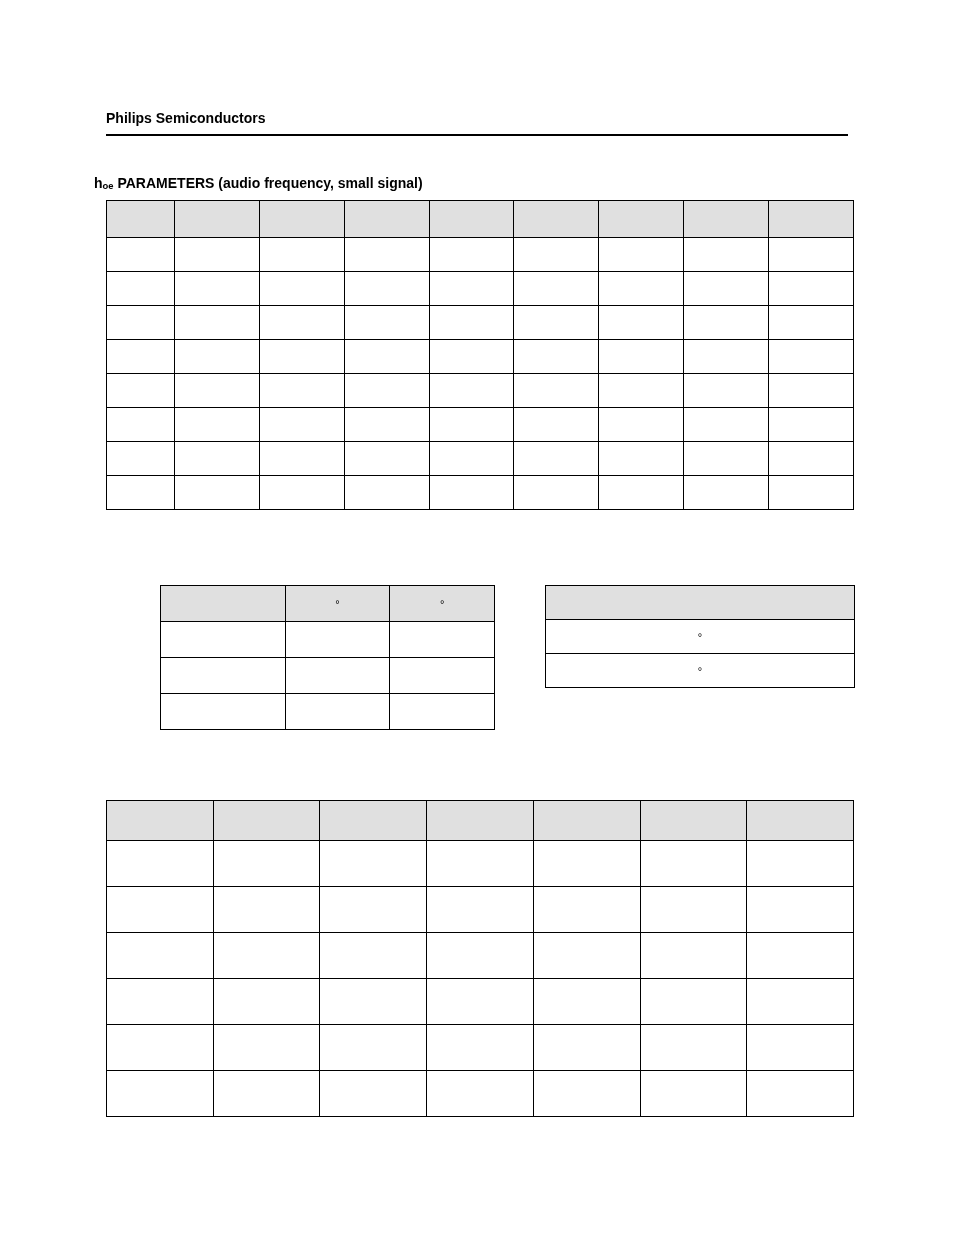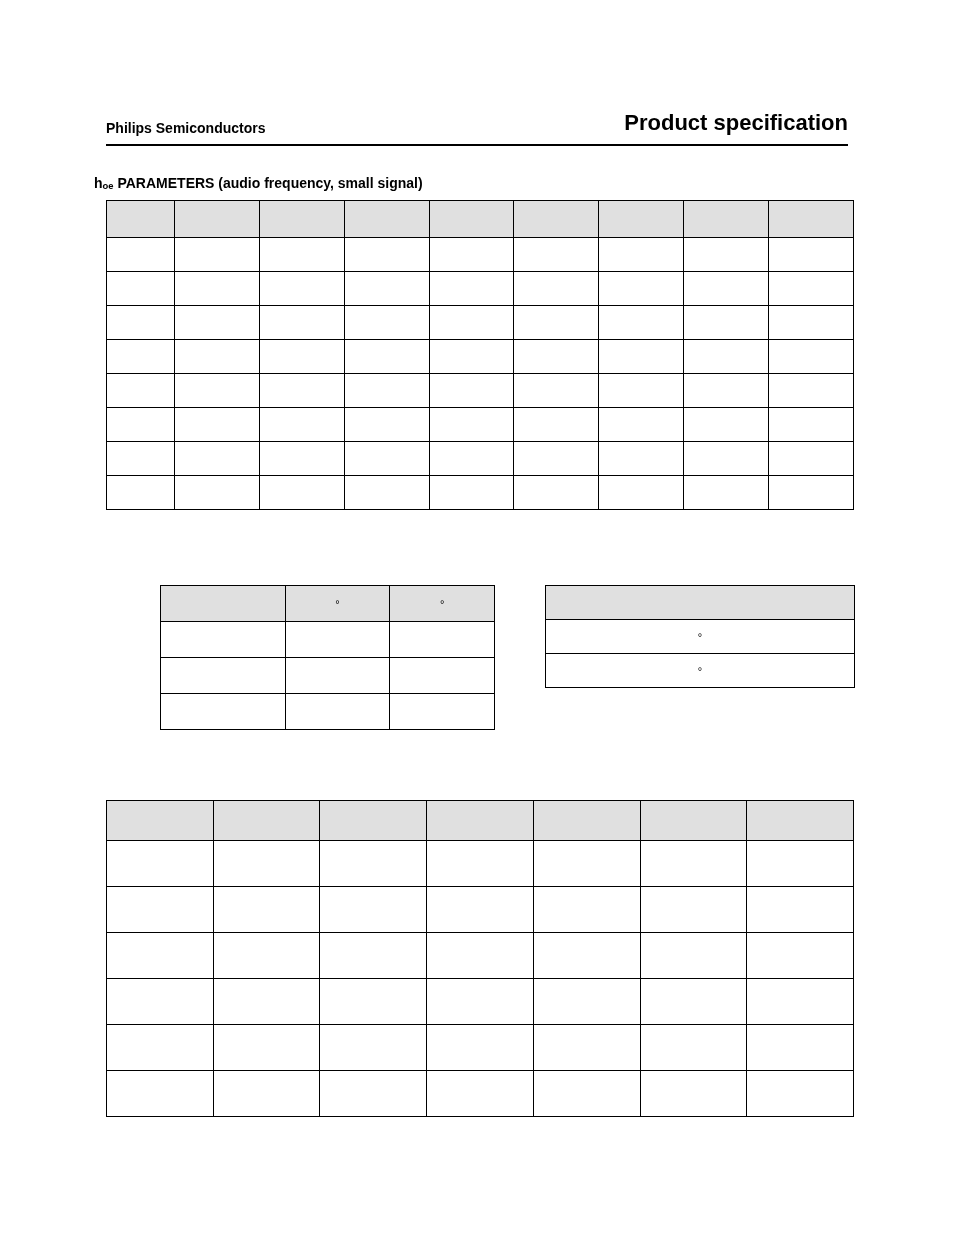--- a/index.html
+++ b/index.html
@@ -40,21 +40,20 @@
 #note1 { top: 1095px; }
 #note2 { top: 1110px; }
 .pg { position: absolute; bottom: 44px; right: 106px; font-size: 11px; }
 .rev { position: absolute; bottom: 30px; right: 106px; font-size: 9px; }
 </style>
 </head>
 <body>
 
 <div class="hdr">
   <span class="hdr-left">Philips Semiconductors</span>
-  <span class="hdr-right">Product specification</span>
 </div>
 
 <div id="cap1" class="cap">hₒₑ PARAMETERS (audio frequency, small signal)</div>
 <table id="t1" class="tbl">
   <colgroup>
       <col class="c0">
       <col class="cx">
       <col class="cx">
       <col class="cx">
       <col class="cx">

